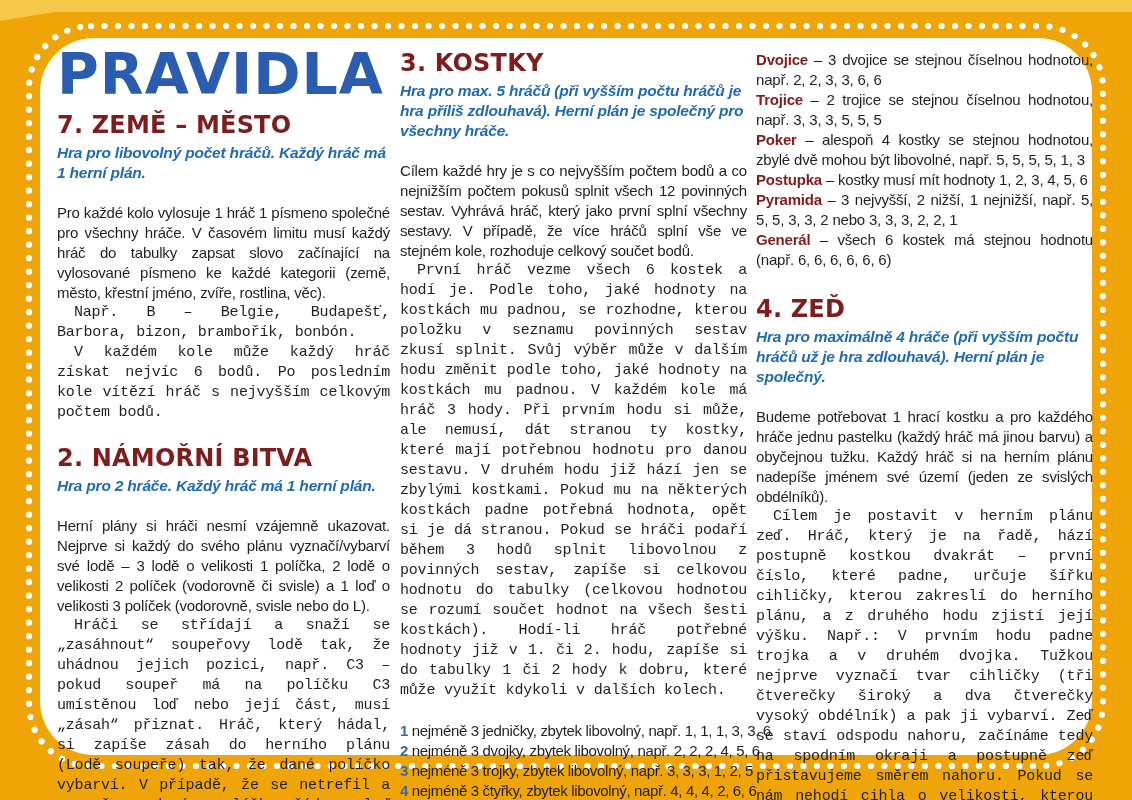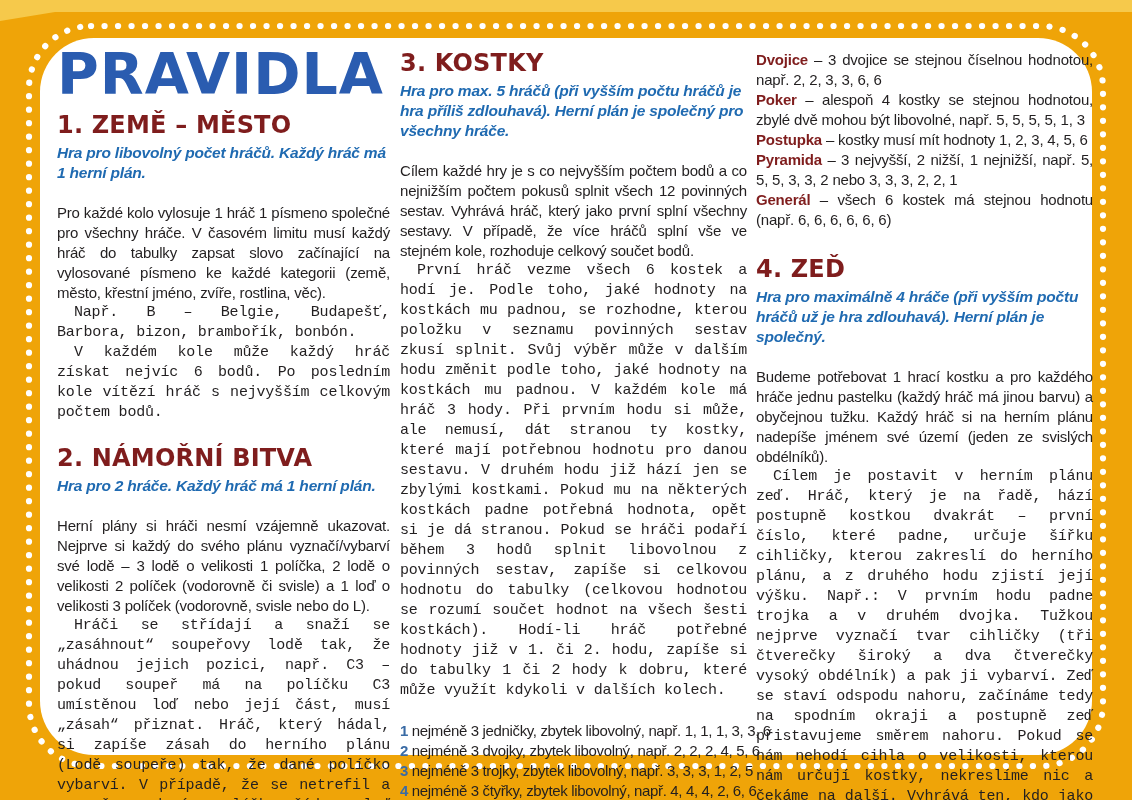--- a/index.html
+++ b/index.html
@@ -61,21 +61,21 @@
 <svg class="dots-svg" width="1132" height="800" aria-hidden="true">
   <rect x="29" y="26" width="1074" height="740" rx="62" ry="62" fill="none" stroke="#ffffff" stroke-width="6.2" stroke-dasharray="0.1 13.4" stroke-linecap="round"></rect>
 </svg>
 
 <div class="content">
 
   <div class="col col1">
     <h1 class="page-title">PRAVIDLA</h1>
 
     <div class="sec first">
-      <h2 class="sec-heading">1. ZEMĚ – MĚSTO</h2>
+      <h2 class="sec-heading">7. ZEMĚ – MĚSTO</h2>
       <p class="sec-subtitle">Hra pro libovolný počet hráčů. Každý hráč má 1 herní plán.</p>
       <p class="para">Pro každé kolo vylosuje 1 hráč 1 písmeno společné pro všechny hráče. V časovém limitu musí každý hráč do tabulky zapsat slovo začínající na vylosované písmeno ke každé kategorii (země, město, křestní jméno, zvíře, rostlina, věc).</p>
       <p class="para">Např. B – Belgie, Budapešť, Barbora, bizon, brambořík, bonbón.</p>
       <p class="para">V každém kole může každý hráč získat nejvíc 6 bodů. Po posledním kole vítězí hráč s nejvyšším celkovým počtem bodů.</p>
     </div>
 
     <div class="sec">
       <h2 class="sec-heading">2. NÁMOŘNÍ BITVA</h2>
       <p class="sec-subtitle">Hra pro 2 hráče. Každý hráč má 1 herní plán.</p>
       <p class="para">Herní plány si hráči nesmí vzájemně ukazovat. Nejprve si každý do svého plánu vyznačí/vybarví své lodě – 3 lodě o velikosti 1 políčka, 2 lodě o velikosti 2 políček (vodorovně či svisle) a 1 loď o velikosti 3 políček (vodorovně, svisle nebo do L).</p>
@@ -98,20 +98,21 @@
         <p class="list-item"><span class="item-num">4</span> <span>nejméně 3 čtyřky, zbytek libovolný, např. 4, 4, 4, 2, 6, 6</span></p>
         <p class="list-item"><span class="item-num">5</span> <span>nejméně 3 pětky, zbytek libovolný, např. 5, 5, 5, 1, 1, 3</span></p>
         <p class="list-item"><span class="item-num">6</span> <span>nejméně 3 šestky, zbytek libovolný, např. 6, 6, 6, 2, 4, 5</span></p>
       </div>
     </div>
   </div>
 
   <div class="col col3">
     <div>
       <p class="combo"><span class="combo-term">Dvojice</span><span> – 3 dvojice se stejnou číselnou hodnotou, např. 2, 2, 3, 3, 6, 6</span></p>
+      <p class="combo"><span class="combo-term">Trojice</span><span> – 2 trojice se stejnou číselnou hodnotou, např. 3, 3, 3, 5, 5, 5</span></p>
       <p class="combo"><span class="combo-term">Poker</span><span> – alespoň 4 kostky se stejnou hodnotou, zbylé dvě mohou být libovolné, např. 5, 5, 5, 5, 1, 3</span></p>
       <p class="combo"><span class="combo-term">Postupka</span><span> – kostky musí mít hodnoty 1, 2, 3, 4, 5, 6</span></p>
       <p class="combo"><span class="combo-term">Pyramida</span><span> – 3 nejvyšší, 2 nižší, 1 nejnižší, např. 5, 5, 5, 3, 3, 2 nebo 3, 3, 3, 2, 2, 1</span></p>
       <p class="combo"><span class="combo-term">Generál</span><span> – všech 6 kostek má stejnou hodnotu (např. 6, 6, 6, 6, 6, 6)</span></p>
     </div>
 
     <div class="sec" style="margin-top:26px;">
       <h2 class="sec-heading">4. ZEĎ</h2>
       <p class="sec-subtitle">Hra pro maximálně 4 hráče (při vyšším počtu hráčů už je hra zdlouhavá). Herní plán je společný.</p>
       <p class="para">Budeme potřebovat 1 hrací kostku a pro každého hráče jednu pastelku (každý hráč má jinou barvu) a obyčejnou tužku. Každý hráč si na herním plánu nadepíše jménem své území (jeden ze svislých obdélníků).</p>

